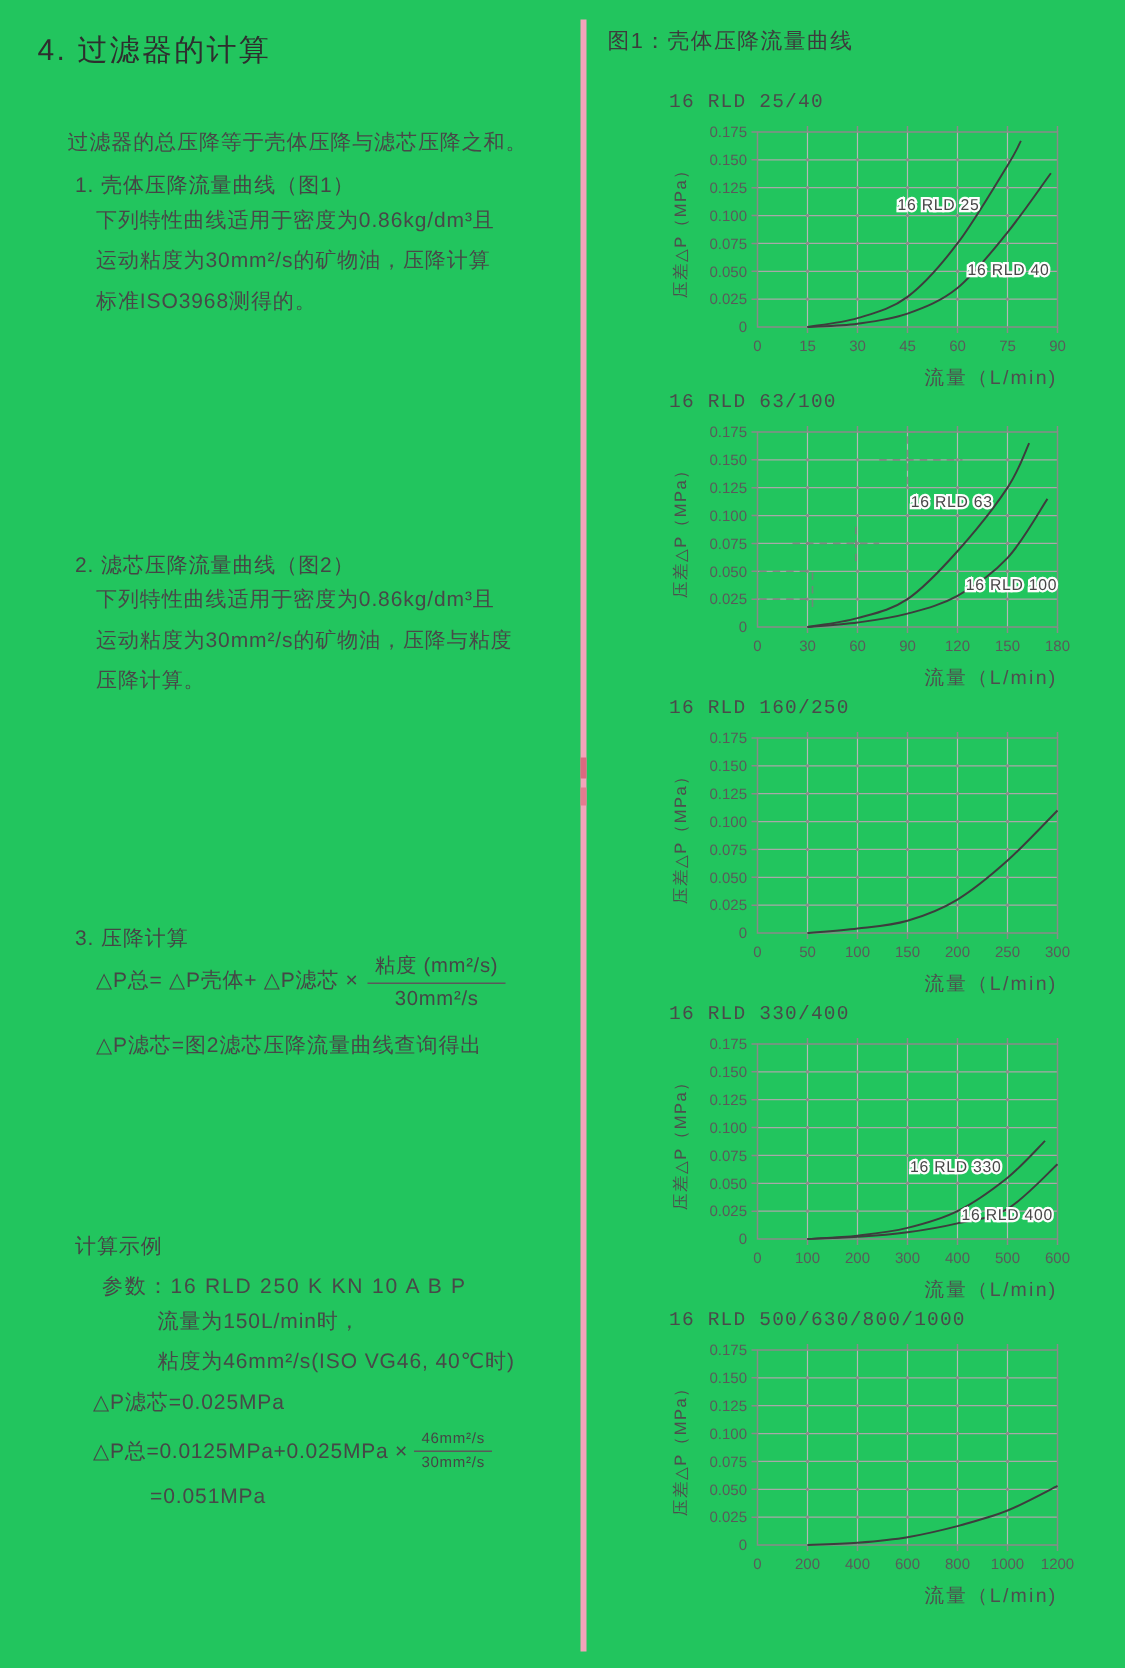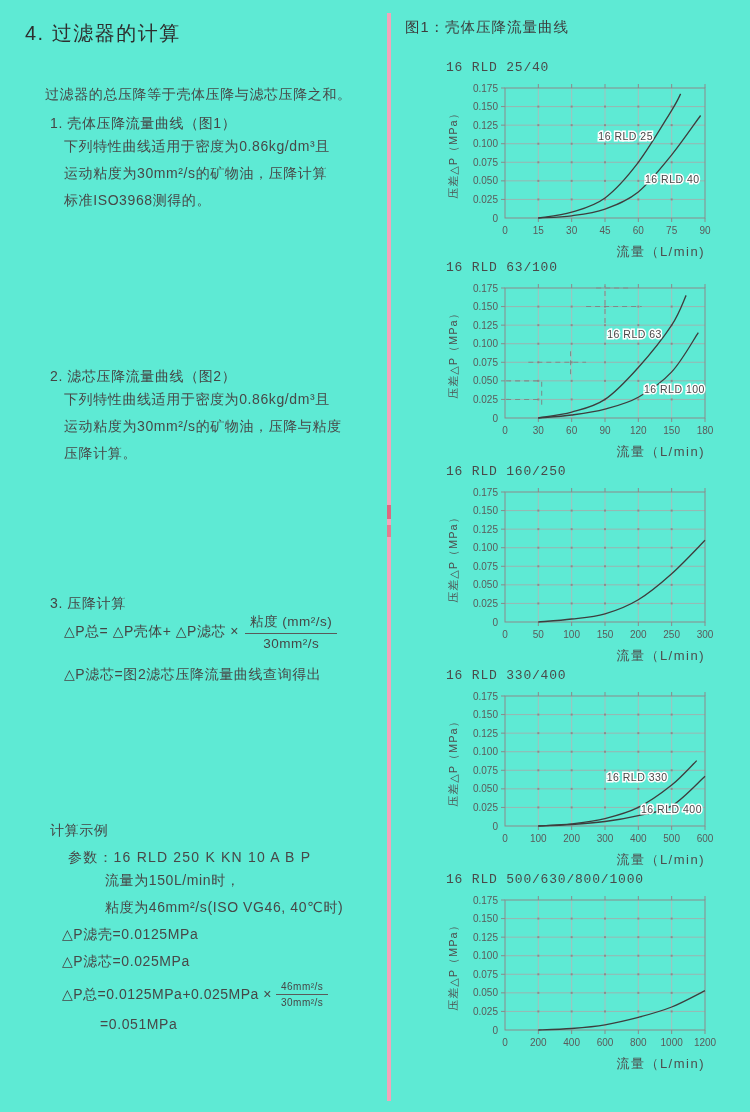--- a/index.html
+++ b/index.html
@@ -1,20 +1,20 @@
 <!DOCTYPE html>
 <html><head>
 <meta charset="utf-8">
 <style>
   * { margin:0; padding:0; box-sizing:border-box; }
   html,body { background:#e8e8e8; }
   body { font-family:"Liberation Sans","DejaVu Sans",sans-serif; }
   .page {
     position:relative; width:750px; height:1112px;
-    background:#5eead4; margin:0 auto; overflow:hidden;
+    background:#22c55e; margin:0 auto; overflow:hidden;
     color:#464646;
   }
   .abs { position:absolute; }
   .h1 { font-size:20px; color:#2e2e2e; letter-spacing:1.5px; }
   .body-text { font-size:14px; letter-spacing:0.6px; color:#484848; }
   .heading { font-size:14px; letter-spacing:0.6px; color:#454545; }
   .line { display:block; line-height:27px; }
   .formula-row { display:flex; align-items:center; font-size:14px; letter-spacing:0.5px; }
   .frac { display:inline-block; text-align:center; vertical-align:middle; margin-left:6px; }
   .frac .num { display:block; border-bottom:1px solid #5a5a5a; padding:0 5px 2px; }
@@ -52,21 +52,21 @@
 
   <div class="abs" style="left:50px; top:368px;">
     <div class="heading">2. 滤芯压降流量曲线（图2）</div>
     <div class="body-text" style="margin-left:14px;">
       <span class="line">下列特性曲线适用于密度为0.86kg/dm³且</span>
       <span class="line">运动粘度为30mm²/s的矿物油，压降与粘度</span>
       <span class="line">压降计算。</span>
     </div>
   </div>
 
-  <div class="abs" style="left:50px; top:595px;">
+  <div class="abs" style="left:50px; top:617px;">
     <div class="heading">3. 压降计算</div>
     <div class="formula-row" style="margin:0 0 0 14px;">
       <span>△P总= △P壳体+ △P滤芯 ×</span>
       <span class="frac frac-lg">
         <span class="num">粘度 (mm²/s)</span>
         <span class="den">30mm²/s</span>
       </span>
     </div>
     <div class="body-text" style="margin:10px 0 0 14px;">
       <span class="line">△P滤芯=图2滤芯压降流量曲线查询得出</span>
@@ -74,21 +74,20 @@
   </div>
 
   <div class="abs" style="left:50px; top:822px;">
     <div class="heading">计算示例</div>
     <div class="body-text" style="margin:9px 0 0 18px; letter-spacing:1.2px;">参数：16 RLD 250 K KN 10 A B P</div>
     <div class="body-text" style="margin-left:55px;">
       <span class="line">流量为150L/min时，</span>
       <span class="line">粘度为46mm²/s(ISO VG46, 40℃时)</span>
     </div>
     <div class="body-text" style="margin-left:12px;">
-      <span class="line">△P滤壳=0.0125MPa</span>
       <span class="line">△P滤芯=0.025MPa</span>
     </div>
     <div class="formula-row" style="margin:6px 0 0 12px;">
       <span>△P总=0.0125MPa+0.025MPa ×</span>
       <span class="frac frac-sm">
         <span class="num">46mm²/s</span>
         <span class="den">30mm²/s</span>
       </span>
     </div>
     <div class="body-text" style="margin:8px 0 0 50px;">=0.051MPa</div>

